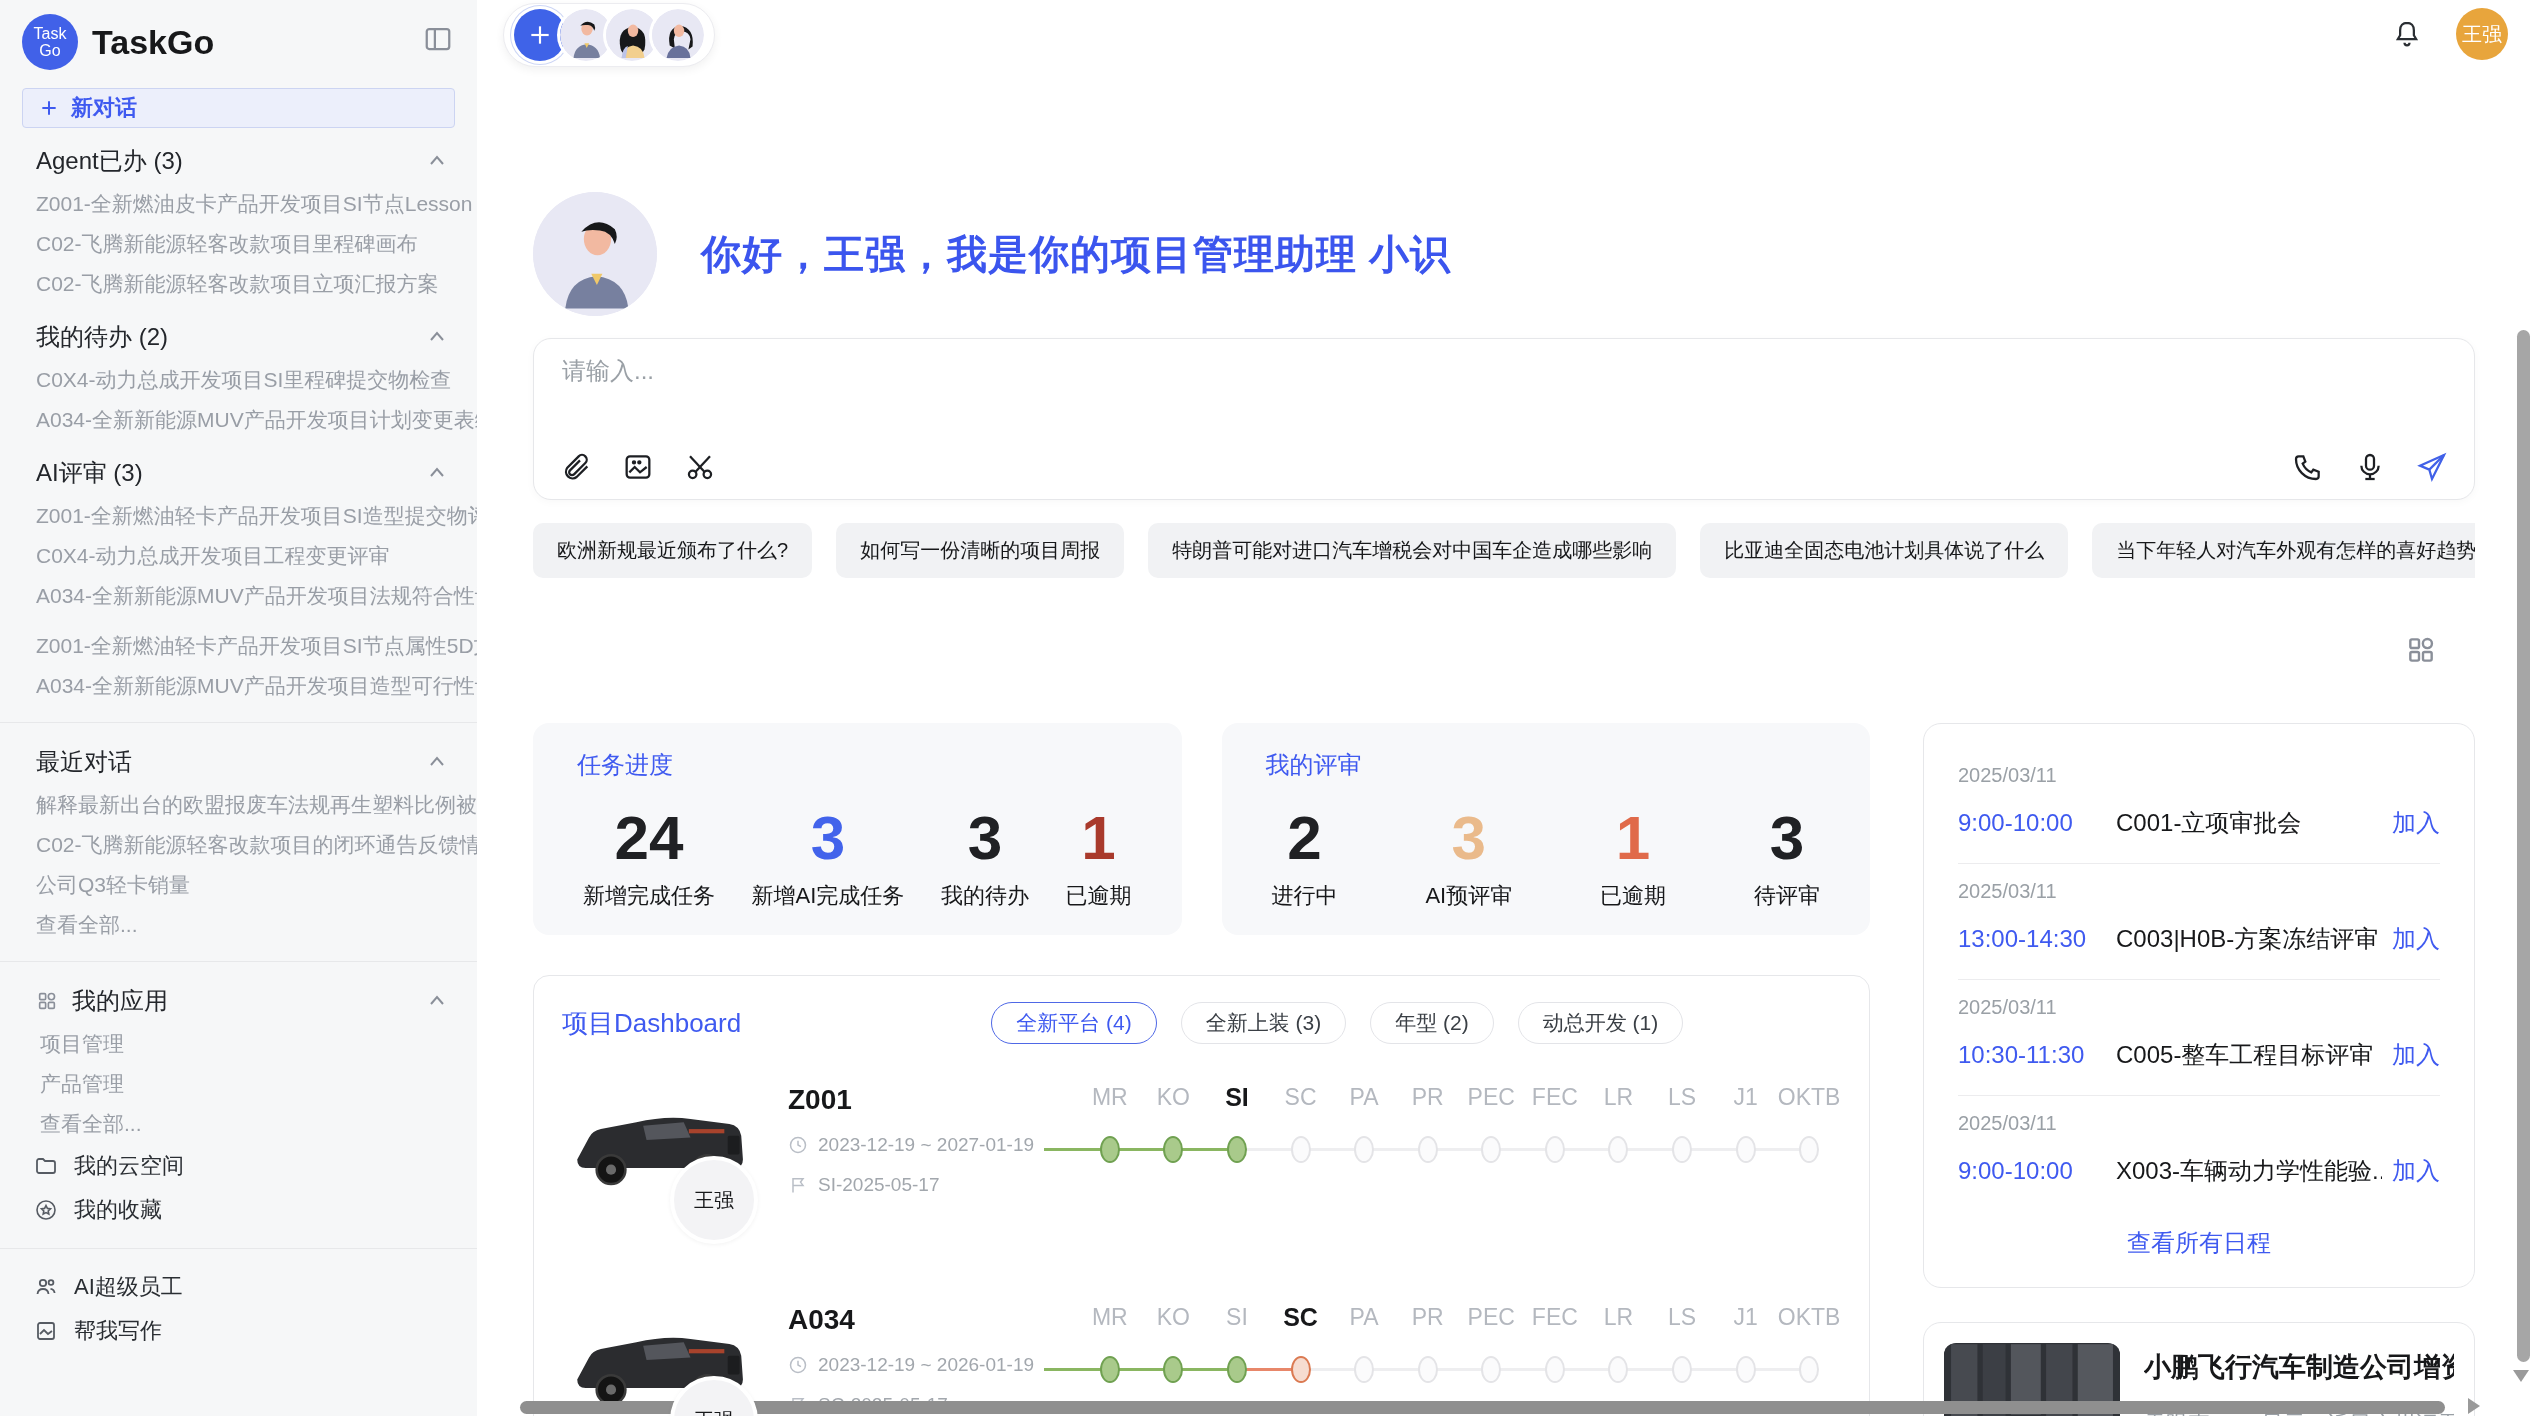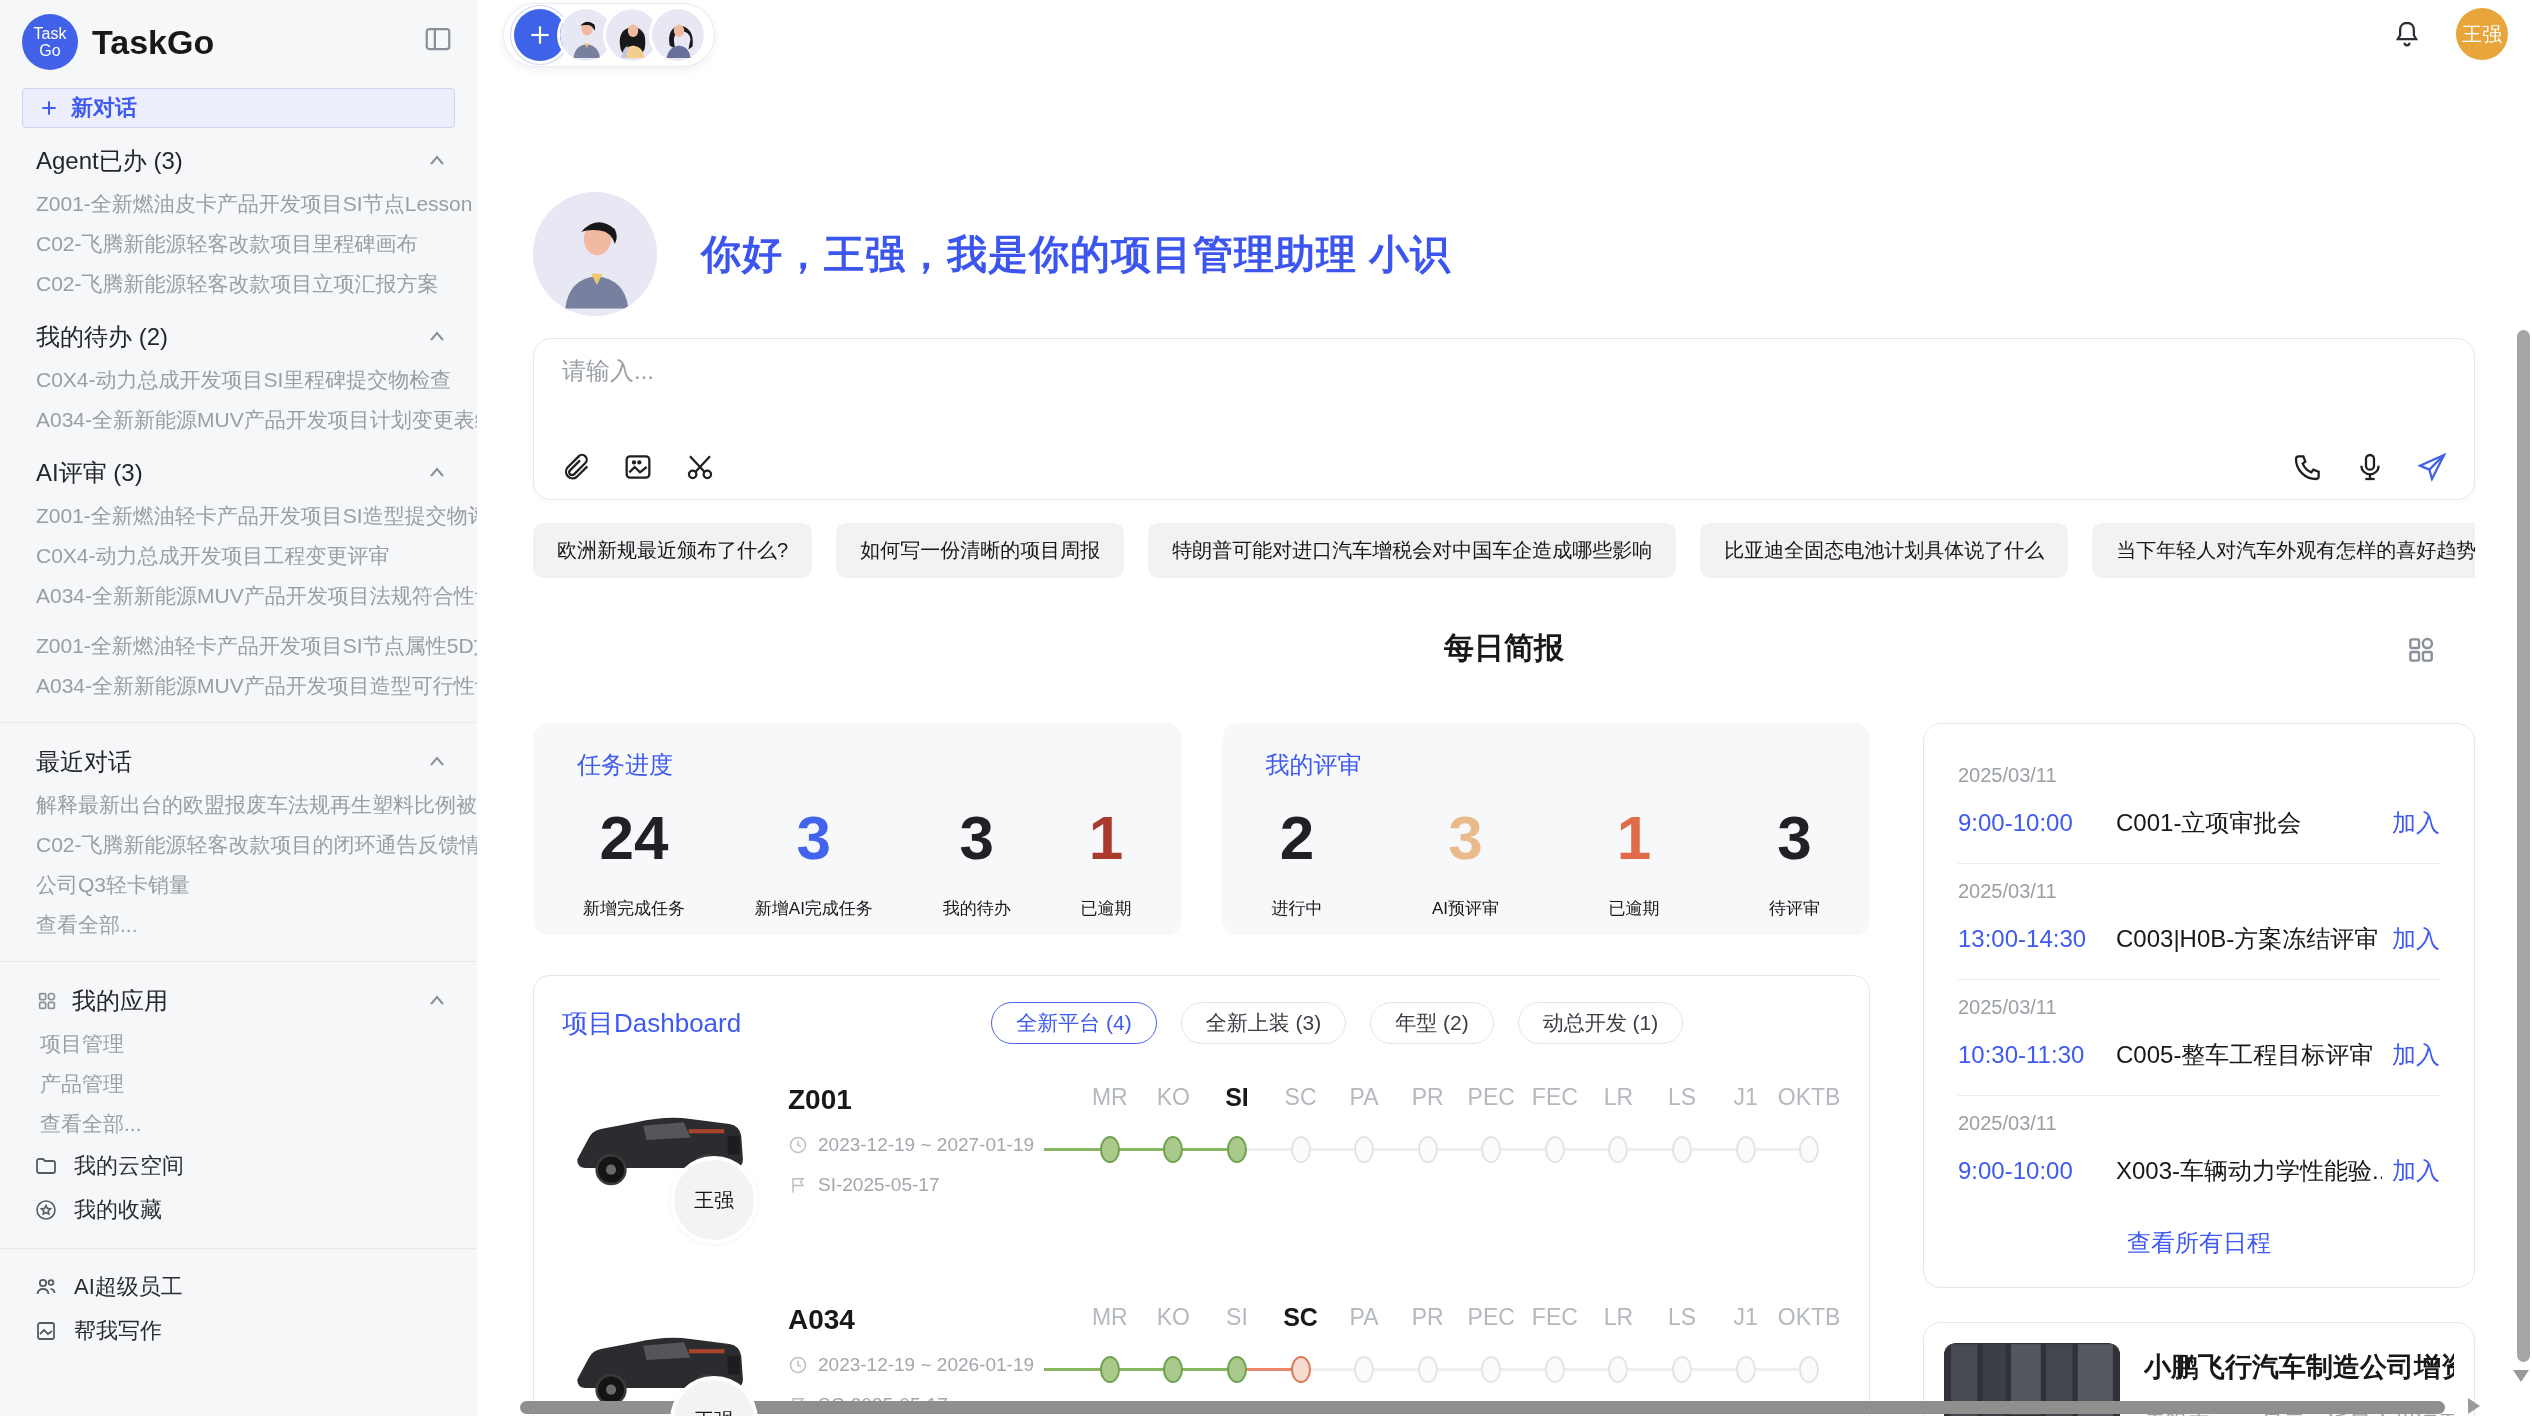--- a/index.html
+++ b/index.html
@@ -75,21 +75,21 @@
   
   .col-main { position:absolute; left:56px; top:723px; width:1337px; }
   .stats-row { display:flex; gap:40px; }
   .stat-card { flex:1; height:212px; background:#f7f8fa; border-radius:16px; padding:26px 44px; }
   .stat-card .sc-title { font-size:24px; color:#3f5af0; }
   .stat-list { display:flex; justify-content:space-between; margin-top:26px; padding:0 6px; }
   .stat { text-align:center; }
   .stat .v { font-size:62px; font-weight:600; line-height:1; color:#202124; }
   .stat .v.blue { color:#4263eb; } .stat .v.red { color:#a93a2c; }
   .stat .v.tan { color:#eaba8b; } .stat .v.coral { color:#e06a4a; }
-  .stat .l { margin-top:28px; font-size:17px; color:#17181a; }
+  .stat .l { margin-top:12px; font-size:22px; color:#17181a; }
 
   
   .dash-card { margin-top:40px; background:#fff; border:1px solid #e6e7ea; border-radius:16px;
     padding:26px 28px; height:560px; overflow:hidden; }
   .dash-head { display:flex; align-items:center; }
   .dash-title { font-size:26px; color:#3f5af0; font-weight:500; }
   .tabs { display:flex; gap:24px; margin-left:250px; }
   .tab { height:42px; border-radius:21px; border:1px solid #e3e4e8; background:#fff;
     display:flex; align-items:center; padding:0 24px; font-size:21px; color:#3a3f45; }
   .tab.active { border:1.5px solid #4f68e6; color:#3f5af0; }
@@ -384,21 +384,20 @@
   </div>
 
   <div class="chips">
     <div class="chip">欧洲新规最近颁布了什么?</div>
     <div class="chip">如何写一份清晰的项目周报</div>
     <div class="chip">特朗普可能对进口汽车增税会对中国车企造成哪些影响</div>
     <div class="chip">比亚迪全固态电池计划具体说了什么</div>
     <div class="chip">当下年轻人对汽车外观有怎样的喜好趋势</div>
   </div>
 
-  <div class="brief-title">每日简报</div>
   <span class="brief-grid">
     <svg viewBox="0 0 24 24" fill="none" stroke="currentColor" stroke-width="1.8">
         <rect x="4" y="4" width="6.5" height="6.5" rx="1.2"></rect>
         <circle cx="16.8" cy="7.2" r="3.4"></circle>
         <rect x="4" y="13.5" width="6.5" height="6.5" rx="1.2"></rect>
         <rect x="13.5" y="13.5" width="6.5" height="6.5" rx="1.2"></rect>
       </svg>
   </span>
 
   <div class="col-main">

